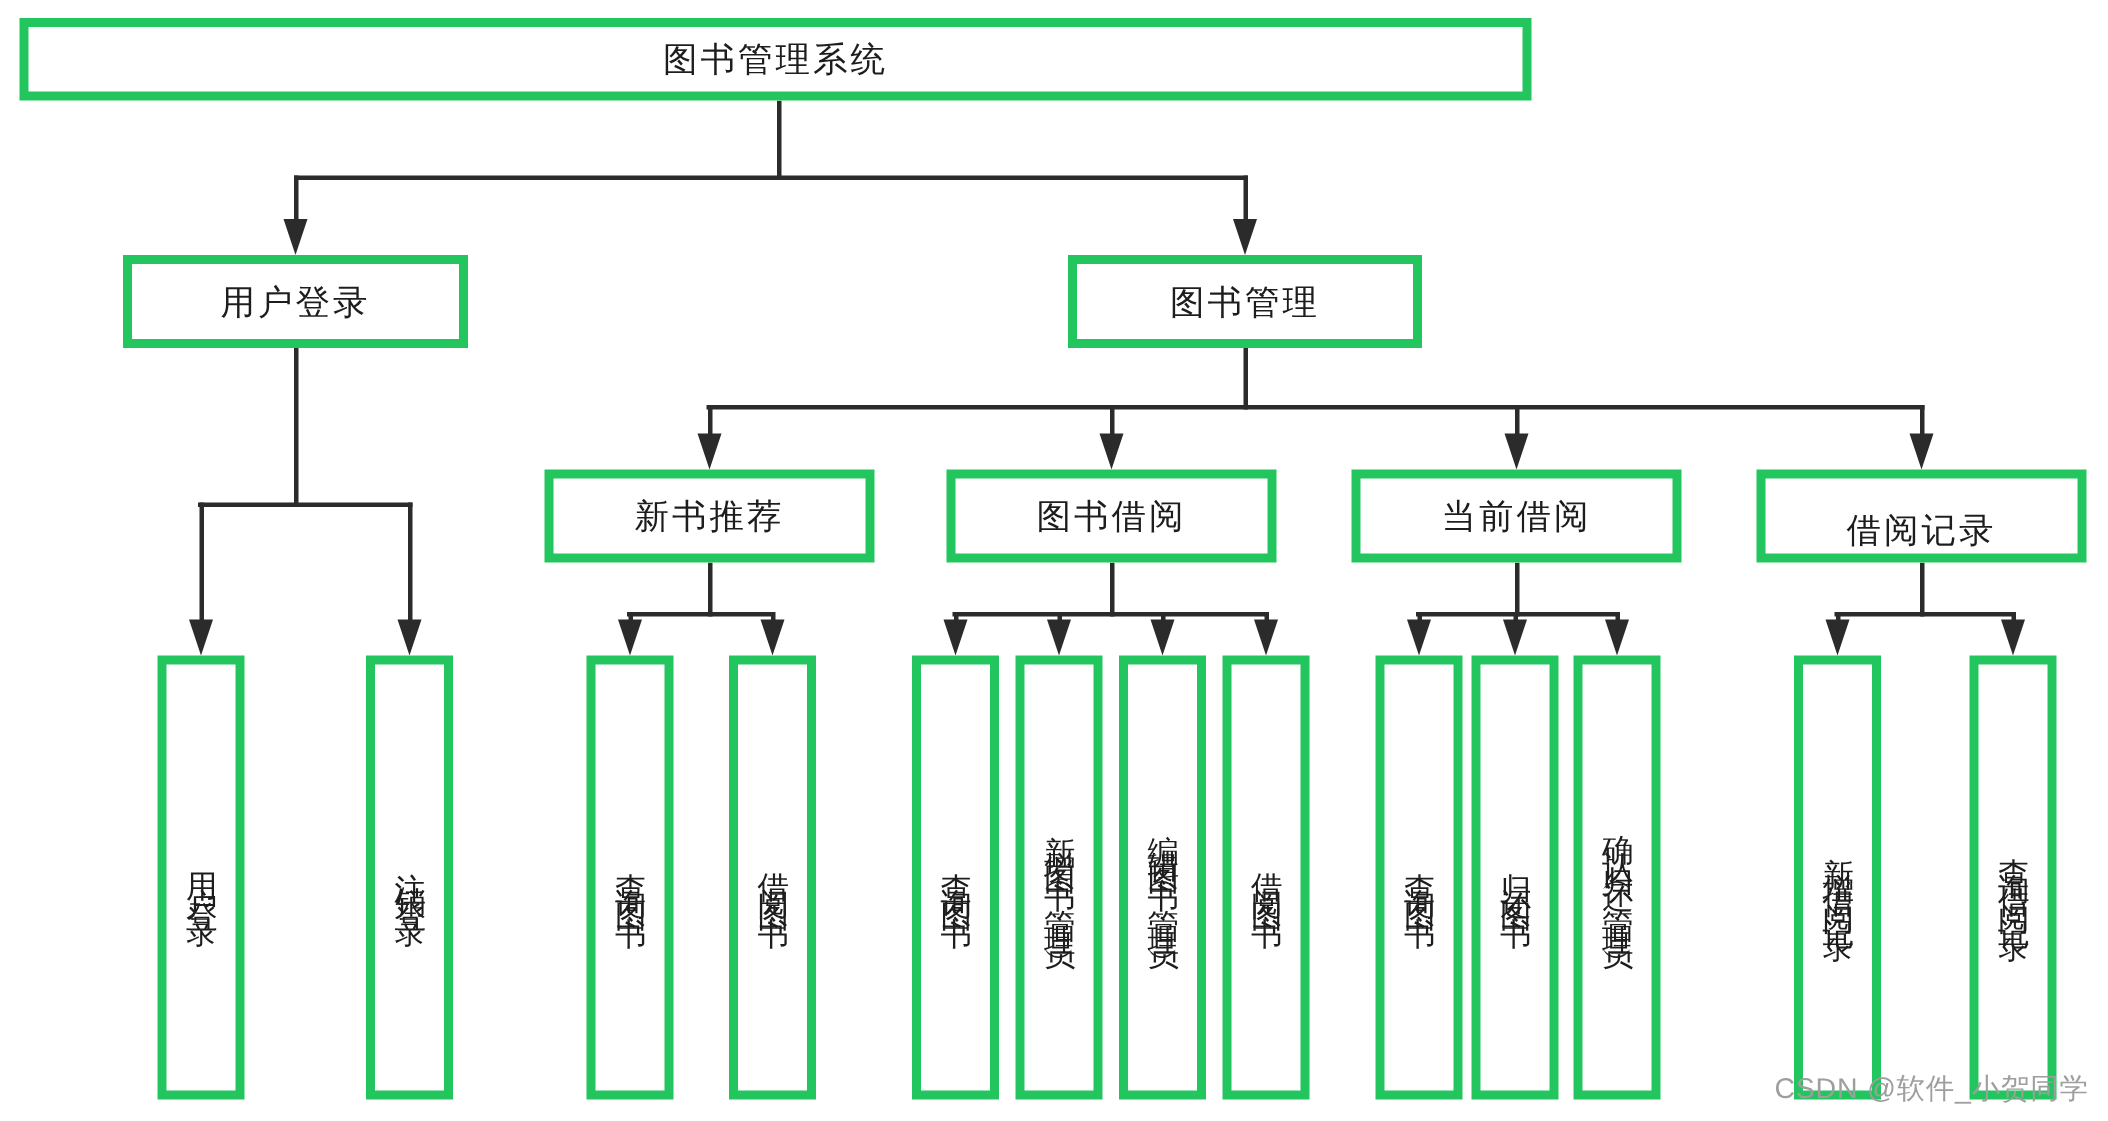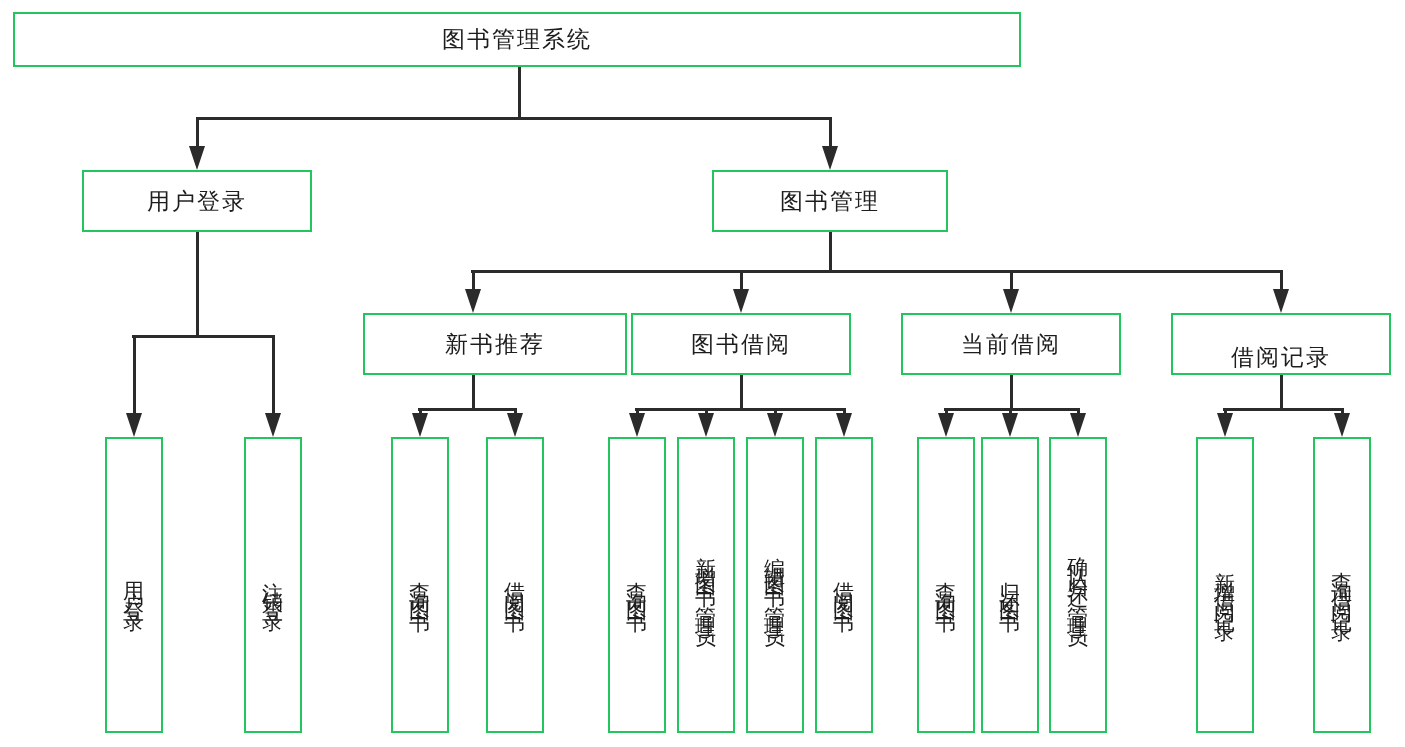--- a/index.html
+++ b/index.html
@@ -10,21 +10,21 @@
     background: #ffffff;
     overflow: hidden;
     font-family: "Liberation Sans", "DejaVu Sans", sans-serif;
     color: #1d1d1d;
   }
   
   .box {
     position: absolute;
     box-sizing: border-box;
     background: #ffffff;
-    border: 2px solid #22c55e;
+    border: 6px solid #22c55e;
     display: flex;
     align-items: center;
     justify-content: center;
     z-index: 2;
   }
   .hnode span {
     font-size: 23px;
     letter-spacing: 2px;
     white-space: nowrap;
     color: #1d1d1d;
@@ -95,21 +95,21 @@
   <div class="hl" style="left:471px; top:270px; width:812px;"></div>
   <div class="vl" style="left:472px; top:270px; height:20px;"></div>
   <div class="ah" style="left:465px; top:289px;"></div>
   <div class="vl" style="left:740px; top:270px; height:20px;"></div>
   <div class="ah" style="left:733px; top:289px;"></div>
   <div class="vl" style="left:1010px; top:270px; height:20px;"></div>
   <div class="ah" style="left:1003px; top:289px;"></div>
   <div class="vl" style="left:1280px; top:270px; height:20px;"></div>
   <div class="ah" style="left:1273px; top:289px;"></div>
 
-  <div class="box hnode" style="left:363px; top:313px; width:264px; height:62px;font-family:Liberation Mono, monospace;">
+  <div class="box hnode" style="left:363px; top:313px; width:220px; height:62px;font-family:Liberation Mono, monospace;">
     <span>新书推荐</span>
   </div>
   <div class="box hnode" style="left:901px; top:313px; width:220px; height:62px;">
     <span>当前借阅</span>
   </div>
   <div class="box hnode" style="left:631px; top:313px; width:220px; height:62px;">
     <span>图书借阅</span>
   </div>
   <div class="box hnode" style="left:1171px; top:313px; width:220px; height:62px;align-items:flex-end;">
     <span>借阅记录</span>
@@ -186,14 +186,15 @@
     <span>确认归还（管理员）</span>
   </div>
 
   <div class="box vnode" style="left:1196px; top:437px; width:58px; height:296px;">
     <span>新增借阅记录</span>
   </div>
   <div class="box vnode" style="left:1313px; top:437px; width:58px; height:296px;">
     <span>查询借阅记录</span>
   </div>
 
+  <div id="watermark">CSDN @软件_小贺同学</div>
 
 </div>
 
 </body></html>

